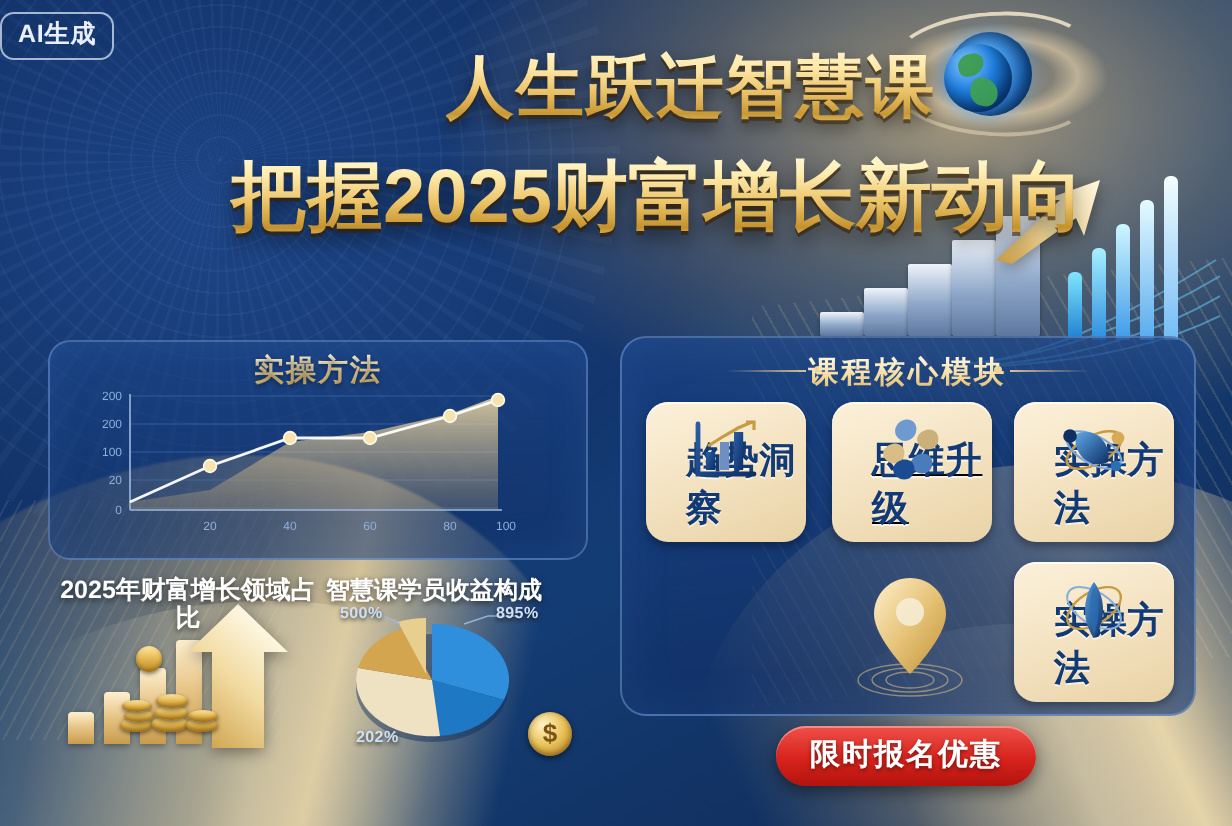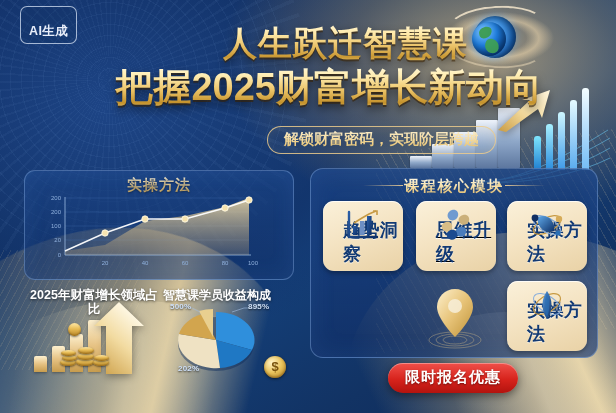--- a/index.html
+++ b/index.html
@@ -62,23 +62,23 @@
     transform:skewY(-6deg); pointer-events:none;
   }
   .streaks-l{
     position:absolute; left:-10px; top:250px; width:150px; height:120px;
     background:repeating-linear-gradient(118deg, rgba(255,225,170,0.10) 0px, rgba(255,225,170,0.10) 1px, rgba(0,0,0,0) 1px, rgba(0,0,0,0) 6px);
     pointer-events:none;
   }
 
   
   .ai-badge{
-    position:absolute; left:20px; top:6px; z-index:40;
+    position:absolute; left:0; top:6px; z-index:40;
     border:1px solid rgba(215,228,245,0.75); border-radius:7px;
-    padding:16px 8px 3px; color:#e8eefa; font-size:12.5px; font-weight:700;
+    padding:2px 8px 3px; color:#e8eefa; font-size:12.5px; font-weight:700;
     letter-spacing:.4px; background:rgba(20,48,96,0.22);
   }
 
   
   .header{ position:absolute; left:0; top:0; width:616px; height:160px; z-index:30; }
   .title1{
     position:absolute; right:148px; top:21px; white-space:nowrap;
     font-size:34px; font-weight:800; letter-spacing:1px;
     background:linear-gradient(180deg,#fff7dd 0%,#ffe9a8 28%,#e8bf64 56%,#c99833 78%,#f3d98f 100%);
     -webkit-background-clip:text; background-clip:text; color:transparent;
@@ -92,21 +92,21 @@
   }
   .globe:before{
     content:""; position:absolute; left:7px; top:5px; width:13px; height:11px;
     background:#3c9b4a; border-radius:50% 40% 60% 35%; transform:rotate(-14deg); opacity:.92;
   }
   .globe:after{
     content:""; position:absolute; left:13px; top:17px; width:14px; height:14px;
     background:#3fa152; border-radius:40% 60% 45% 55%; transform:rotate(12deg); opacity:.92;
   }
   .title2{
-    position:absolute; right:74px; top:62px; white-space:nowrap;
+    position:absolute; right:74px; top:73px; white-space:nowrap;
     font-size:38px; font-weight:800; letter-spacing:0px;
     background:linear-gradient(180deg,#fffbe8 0%,#ffeeb4 26%,#ecc468 55%,#c4922c 80%,#f7e2a2 100%);
     -webkit-background-clip:text; background-clip:text; color:transparent;
     filter:drop-shadow(0 2px 0 rgba(55,32,0,.6)) drop-shadow(0 4px 5px rgba(0,0,0,.5));
   }
   .subtitle{
     position:absolute; right:120px; top:126px;
     padding:3px 16px 4px; border:1.3px solid rgba(236,203,140,.85); border-radius:14px;
     font-size:15px; font-weight:700; white-space:nowrap;
     background:linear-gradient(180deg,#fff6de,#f0d28c 60%,#d9b158);
@@ -296,21 +296,20 @@
       <path d="M4 56 C44 52 86 38 130 12"></path>
       <path d="M10 57 C50 54 92 44 130 22"></path>
       <path d="M18 57 C58 55 98 48 130 32"></path>
     </g>
   </svg>
 
   <div class="header">
     <div class="title1">人生跃迁智慧课</div>
     <div class="globe"></div>
     <div class="title2">把握2025财富增长新动向</div>
-    <div class="subtitle">解锁财富密码，实现阶层跨越</div>
   </div>
 
   <div class="panel-left">
     <div class="panel-left-title">实操方法</div>
 
     <svg class="chart-svg" width="258" height="84" viewBox="0 0 258 84">
       <defs>
         <linearGradient id="areaG" x1="0" y1="0" x2="0" y2="1">
           <stop offset="0" stop-color="#f2dca6" stop-opacity=".85"></stop>
           <stop offset="1" stop-color="#bfa272" stop-opacity=".25"></stop>

